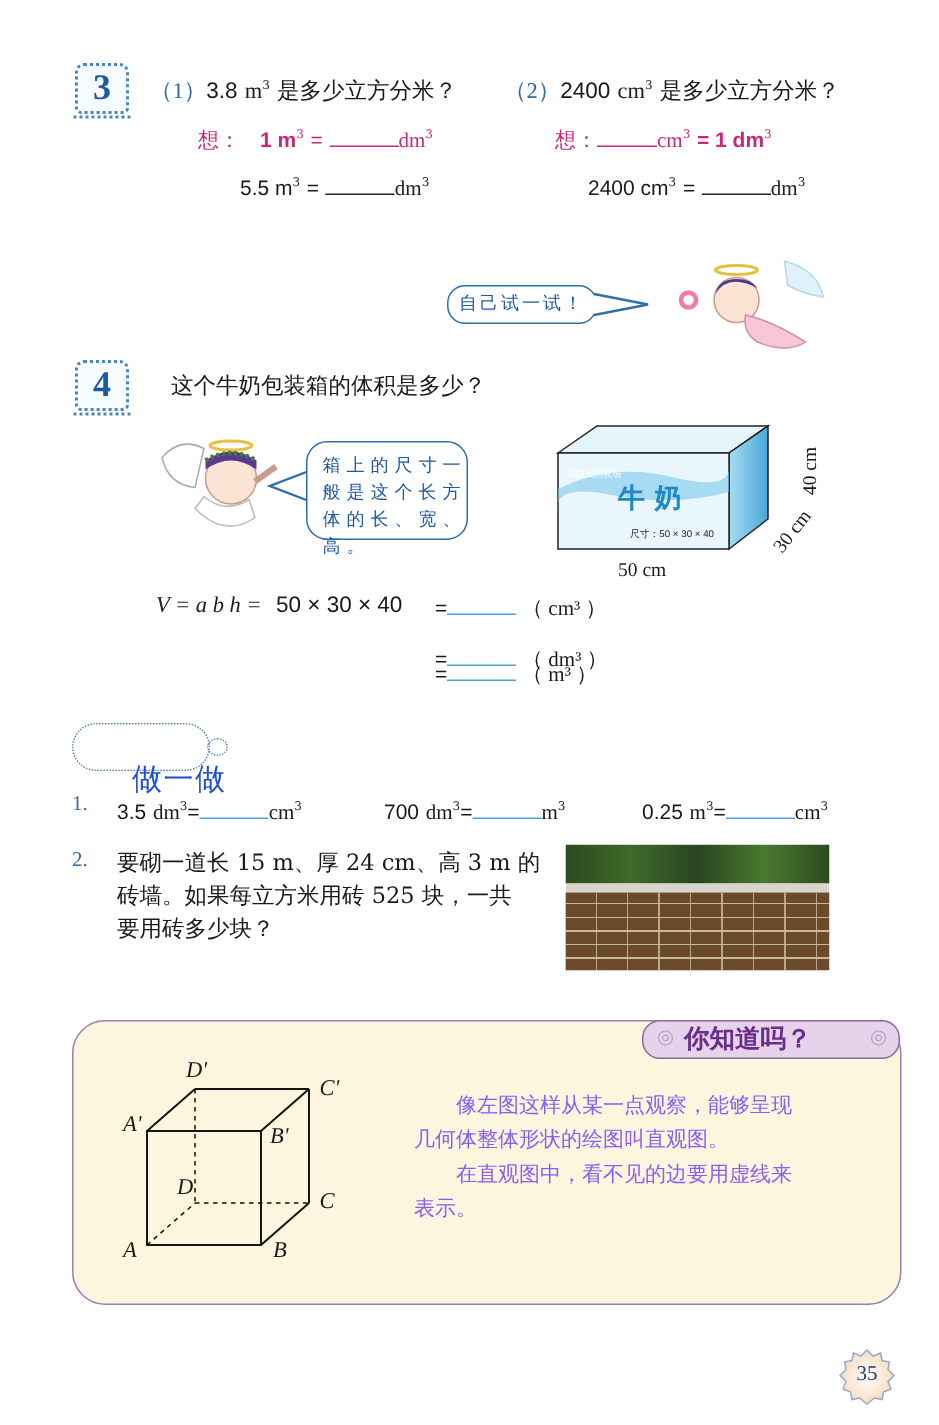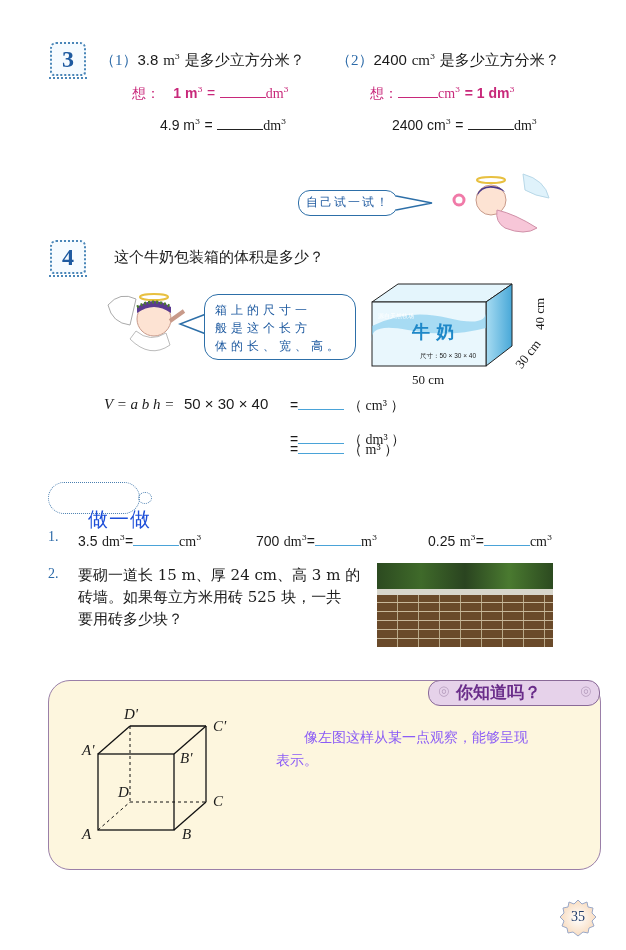--- a/index.html
+++ b/index.html
@@ -42,21 +42,21 @@
 </div>
 
 <div class="abs q-text pink" style="left:132px;top:80px;font-size:14px;">
   <span>想：</span>&nbsp;&nbsp;
   <span class="sans" style="font-weight:bold;">1 m</span><sup>3</sup>
   <span class="sans">=</span>
   <span class="blank" style="width:46px;border-bottom-color:#c8287a;"></span><span class="unit">dm</span><sup>3</sup>
 </div>
 
 <div class="abs q-text" style="left:160px;top:112px;font-size:14px;">
-  <span class="sans">4.9 m</span><sup>3</sup>
+  <span class="sans">5.5 m</span><sup>3</sup>
   <span class="sans">=</span>
   <span class="blank" style="width:46px;"></span><span class="unit">dm</span><sup>3</sup>
 </div>
 
 <div class="abs q-text" style="left:336px;top:47px;">
   <span class="paren">（2）</span><span class="sans">2400</span> <span class="unit">cm</span><sup>3</sup> <span>是多少立方分米？</span>
 </div>
 
 <div class="abs q-text pink" style="left:370px;top:80px;font-size:14px;">
   <span>想：</span><span class="blank" style="width:40px;border-bottom-color:#c8287a;"></span><span class="unit">cm</span><sup>3</sup>
@@ -93,21 +93,21 @@
   <ellipse cx="54" cy="12" rx="14" ry="3" fill="none" stroke="#e8c040" stroke-width="2"></ellipse>
   <circle cx="54" cy="34" r="17" fill="#fde3d3" stroke="#c89a8a"></circle>
   <path d="M37 28 Q54 16 71 28 L71 22 Q54 10 37 22Z" fill="#5a3a90"></path>
   <path d="M37 22 Q54 12 71 22" fill="none" stroke="#4a7a30" stroke-width="3" stroke-dasharray="2 2"></path>
   <path d="M30 54 Q50 74 70 60 L66 48 Q50 58 36 46Z" fill="#fff" stroke="#bbb"></path>
   <path d="M70 36 L84 26" stroke="#c89a8a" stroke-width="4"></path>
 </svg>
 <svg class="abs" style="left:178px;top:312px;" width="30" height="24">
   <path d="M28 2 L2 12 L28 22" fill="#fff" stroke="#2d6fa8" stroke-width="1.6"></path>
 </svg>
-<div class="bubble" style="left:204px;top:294px;width:152px;height:66px;padding:6px 0 0 10px;line-height:18px;letter-spacing:4px;">
+<div class="bubble" style="left:204px;top:294px;width:108px;height:66px;padding:6px 0 0 10px;line-height:18px;letter-spacing:4px;">
   <div>箱上的尺寸一</div>
   <div>般是这个长方</div>
   <div>体的长、宽、高。</div>
 </div>
 
 <svg class="abs" style="left:368px;top:278px;" width="190" height="110">
   <defs>
     <linearGradient id="side" x1="0" x2="1">
         <stop offset="0" stop-color="#a8dcf2"></stop>
         <stop offset="1" stop-color="#48a8d8"></stop>
@@ -194,20 +194,22 @@
 <div class="cube-label" style="left:213px;top:718px;">C'</div>
 <div class="cube-label" style="left:82px;top:742px;">A'</div>
 <div class="cube-label" style="left:180px;top:750px;">B'</div>
 <div class="cube-label" style="left:118px;top:784px;">D</div>
 <div class="cube-label" style="left:213px;top:793px;">C</div>
 <div class="cube-label" style="left:82px;top:826px;">A</div>
 <div class="cube-label" style="left:182px;top:826px;">B</div>
 
 <div class="abs" style="left:276px;top:726px;font-size:14px;line-height:23px;color:#8b5cf6;">
   <div style="text-indent:28px;">像左图这样从某一点观察，能够呈现</div>
+  <div>几何体整体形状的绘图叫直观图。</div>
+  <div style="text-indent:28px;">在直观图中，看不见的边要用虚线来</div>
   <div>表示。</div>
 </div>
 
 <svg class="abs" style="left:558px;top:898px;" width="40" height="40">
   <defs>
       <radialGradient id="pg">
         <stop offset="0" stop-color="#fff"></stop>
         <stop offset="1" stop-color="#f8dcc0"></stop>
       </radialGradient>
     </defs>

